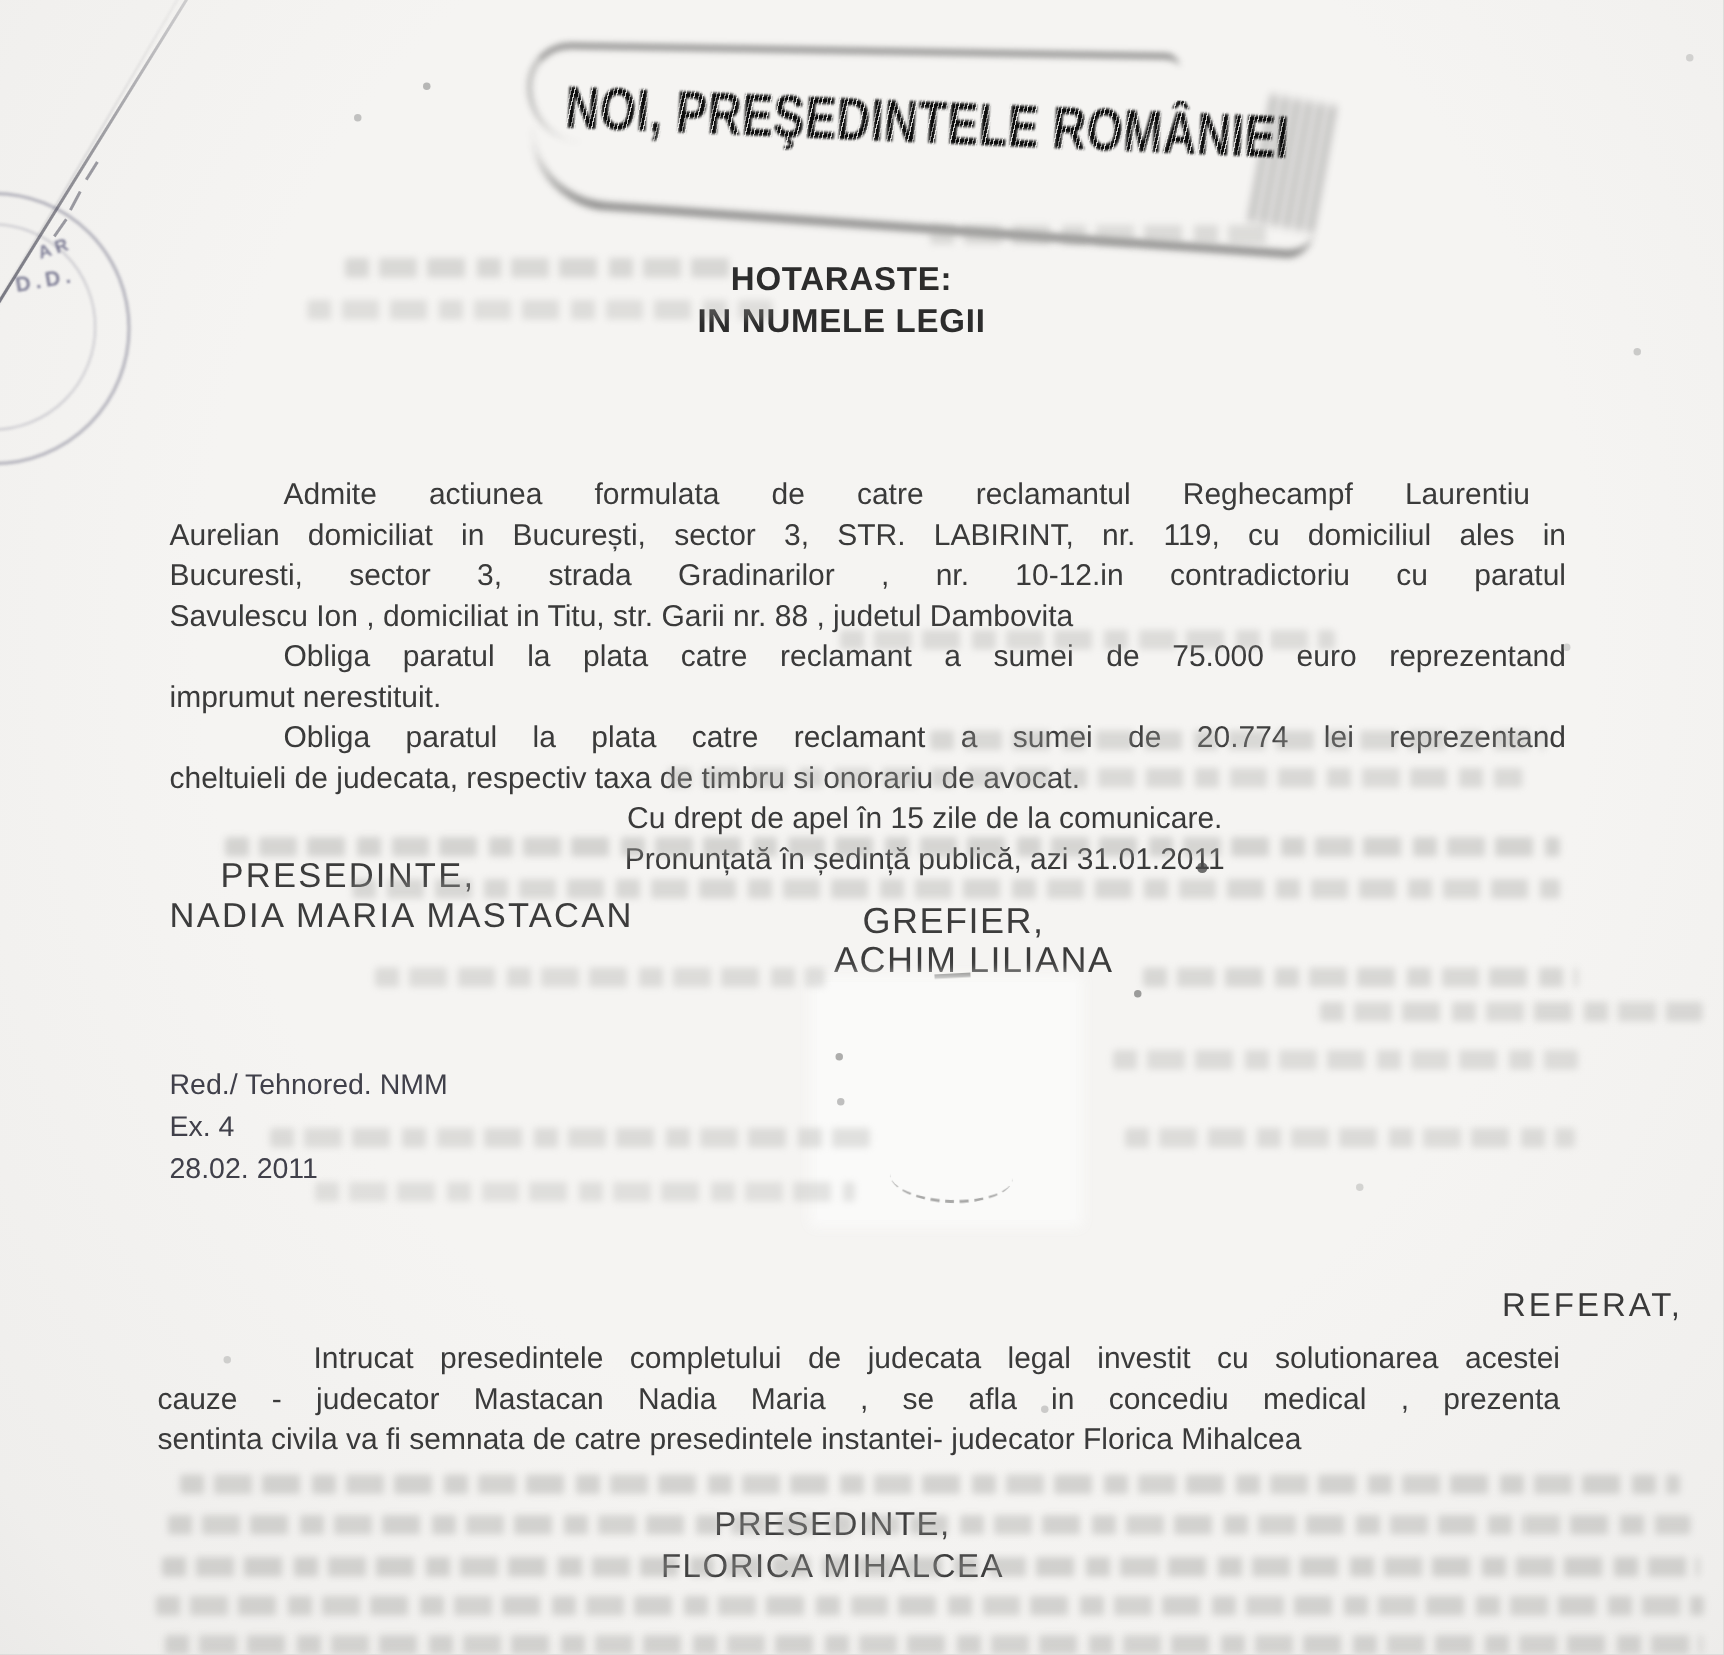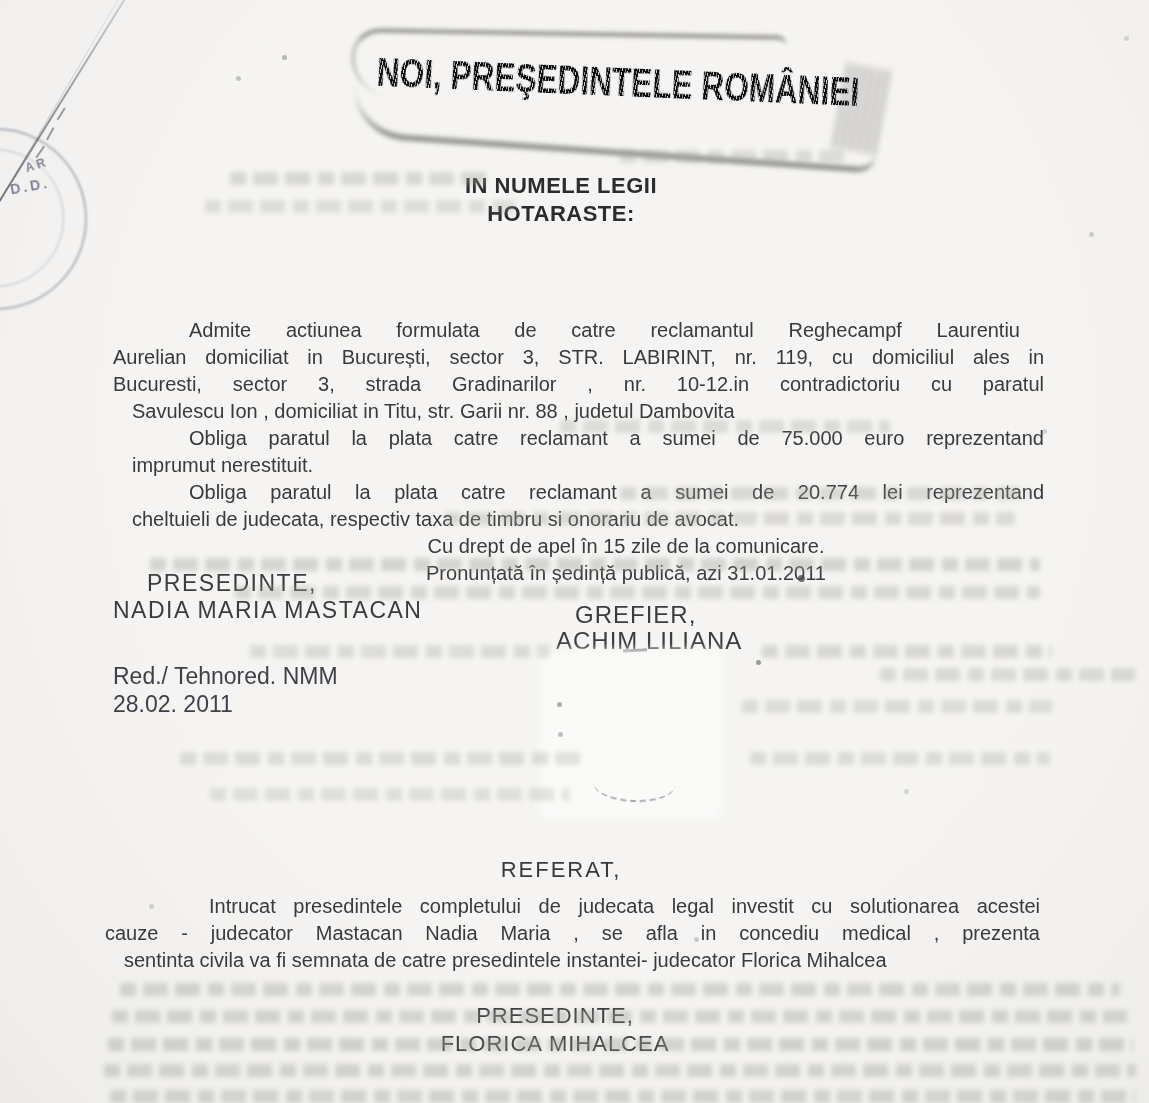--- a/index.html
+++ b/index.html
@@ -47,45 +47,45 @@
     -webkit-mask-image:repeating-linear-gradient(104deg, #000 0 2px, rgba(0,0,0,.18) 2px 3px, #000 3px 6px, rgba(0,0,0,.45) 6px 7px);
     mask-image:repeating-linear-gradient(104deg, #000 0 2px, rgba(0,0,0,.18) 2px 3px, #000 3px 6px, rgba(0,0,0,.45) 6px 7px);}
 
   
   .heading{position:absolute;left:0;top:172px;width:1122px;text-align:center;
     font-size:22px;font-weight:bold;letter-spacing:.5px;line-height:28px;color:#2c2c2c;}
 
   
   .ruling{position:absolute;left:113px;top:277px;width:931px;font-size:20px;line-height:27px;color:#3a3a3a;}
   .jline{text-align:justify;text-align-last:justify;}
-  .plain{text-align:left;margin-left:19px;}
+  .plain{text-align:left;}
   .ind{padding-left:76px;text-align:center;}
   .pr24{padding-right:24px;margin-top:40px;}
 
   
   .sig{font-size:23px;letter-spacing:1.5px;color:#3c3c3c;}
   .sig-president{position:absolute;left:113px;top:570px;line-height:27px;}
   .sig-president .t{padding-left:34px;}
   .sig-clerk{position:absolute;left:556px;top:602px;line-height:26px;font-size:24px;letter-spacing:1px;}
   .sig-clerk .t{padding-left:19px;}
   .clerk-dash{position:absolute;left:623px;top:649px;width:24px;height:3px;background:rgba(70,70,70,.75);
     transform:rotate(-3deg);filter:blur(.4px);}
 
   
-  .draft-note{position:absolute;left:113px;top:662px;font-size:23px;line-height:28px;color:#40404a;}
+  .draft-note{position:absolute;left:113px;top:710px;font-size:19px;line-height:28px;color:#40404a;}
 
   
   .whiteout{position:absolute;left:545px;top:655px;width:172px;height:158px;background:#fafaf9;
     box-shadow:0 0 8px 5px rgba(250,250,249,.95);}
   .squiggle{position:absolute;left:593px;top:784px;width:82px;height:16px;
     border-bottom:2px dashed rgba(100,100,100,.55);border-radius:0 0 50% 50% / 0 0 100% 100%;
     transform:rotate(2deg);filter:blur(.5px);}
 
   
-  .referat-title{position:absolute;left:0;top:857px;width:1122px;text-align:center;
+  .referat-title{position:absolute;left:0;top:857px;width:1122px;text-align:right;
     font-size:22px;letter-spacing:2px;color:#3a3a3a;}
   .referat-body{position:absolute;left:105px;top:893px;width:935px;font-size:20px;line-height:27px;color:#3a3a3a;}
   .ind2{padding-left:104px;}
   .president2{position:absolute;left:0;top:1002px;width:1110px;text-align:center;
     font-size:22px;letter-spacing:1px;line-height:28px;color:#3a3a3a;}
 
   
   .bleed{position:absolute;height:13px;border-radius:2px;filter:blur(2.4px);
     background:repeating-linear-gradient(90deg, rgba(163,163,160,.9) 0 16px, transparent 16px 23px,
       rgba(163,163,160,.85) 23px 48px, transparent 48px 55px,
@@ -124,22 +124,22 @@
   <div class="corner-txt" style="left:10px;top:178px;font-size:14px;transform:rotate(-10deg);">D.D.</div>
 
   <div class="stamp-wrap">
     <div class="stamp-border-top"></div>
     <div class="stamp-border-bot"></div>
     <div class="stamp-right-smudge"></div>
     <div class="stamp-text">NOI, PREŞEDINTELE ROMÂNIEI</div>
   </div>
 
   <div class="heading ink">
+    <div>HOTARASTE:</div>
     <div>IN NUMELE LEGII</div>
-    <div>HOTARASTE:</div>
   </div>
 
   <div class="ruling ink">
     <div>
       <div class="jline ind pr24">Admite actiunea formulata de catre reclamantul Reghecampf Laurentiu</div>
       <div class="jline">Aurelian  domiciliat in București, sector 3, STR. LABIRINT, nr. 119, cu domiciliul ales in</div>
       <div class="jline">Bucuresti, sector 3, strada Gradinarilor , nr. 10-12.in contradictoriu cu paratul</div>
       <div class="plain">Savulescu  Ion , domiciliat in Titu, str. Garii nr. 88 , judetul Dambovita</div>
     </div>
     <div>
@@ -159,20 +159,21 @@
     <div>NADIA MARIA MASTACAN</div>
   </div>
   <div class="sig sig-clerk ink">
     <div class="t">GREFIER,</div>
     <div>ACHIM LILIANA</div>
   </div>
   <div class="clerk-dash"></div>
 
   <div class="draft-note ink">
     <div>Red./ Tehnored. NMM</div>
+    <div>Ex. 4</div>
     <div>28.02. 2011</div>
   </div>
 
   <div class="whiteout"></div>
   <div class="squiggle"></div>
 
   <div class="referat-title ink">REFERAT,</div>
   <div class="referat-body ink">
     <div class="jline ind2">Intrucat presedintele completului de judecata legal investit cu solutionarea acestei</div>
     <div class="jline">cauze - judecator Mastacan Nadia Maria , se afla in concediu medical  , prezenta</div>

